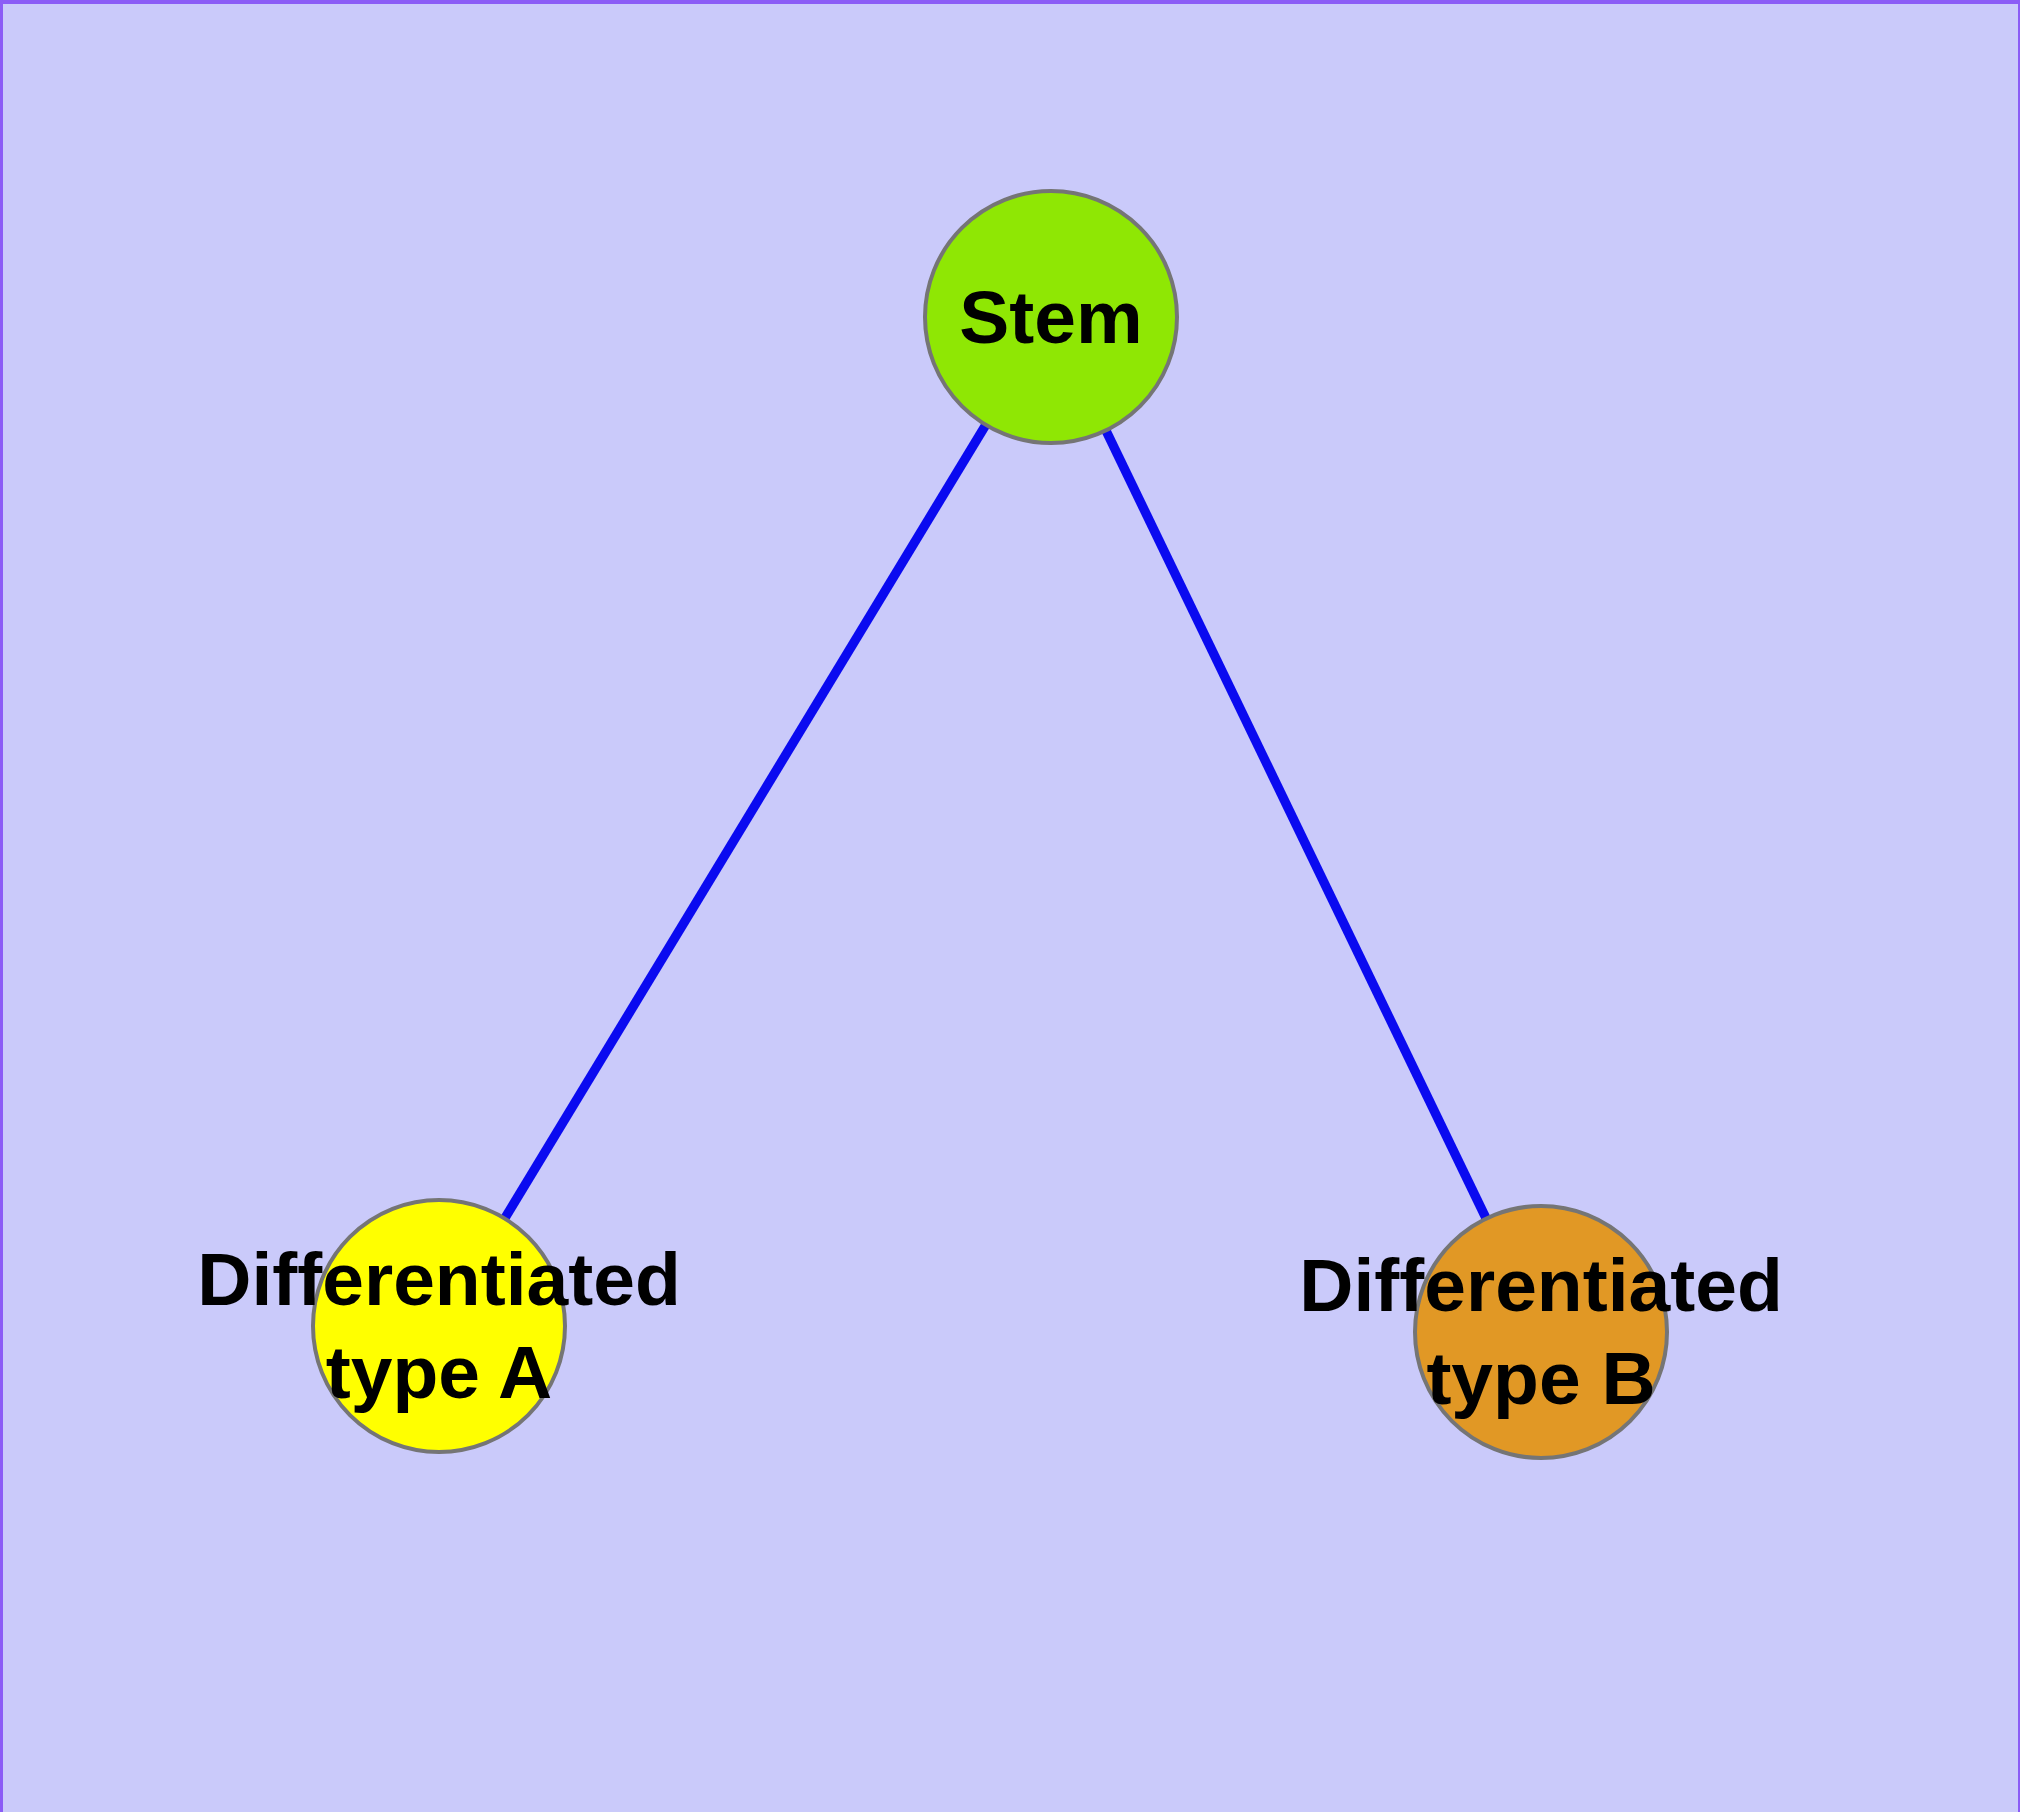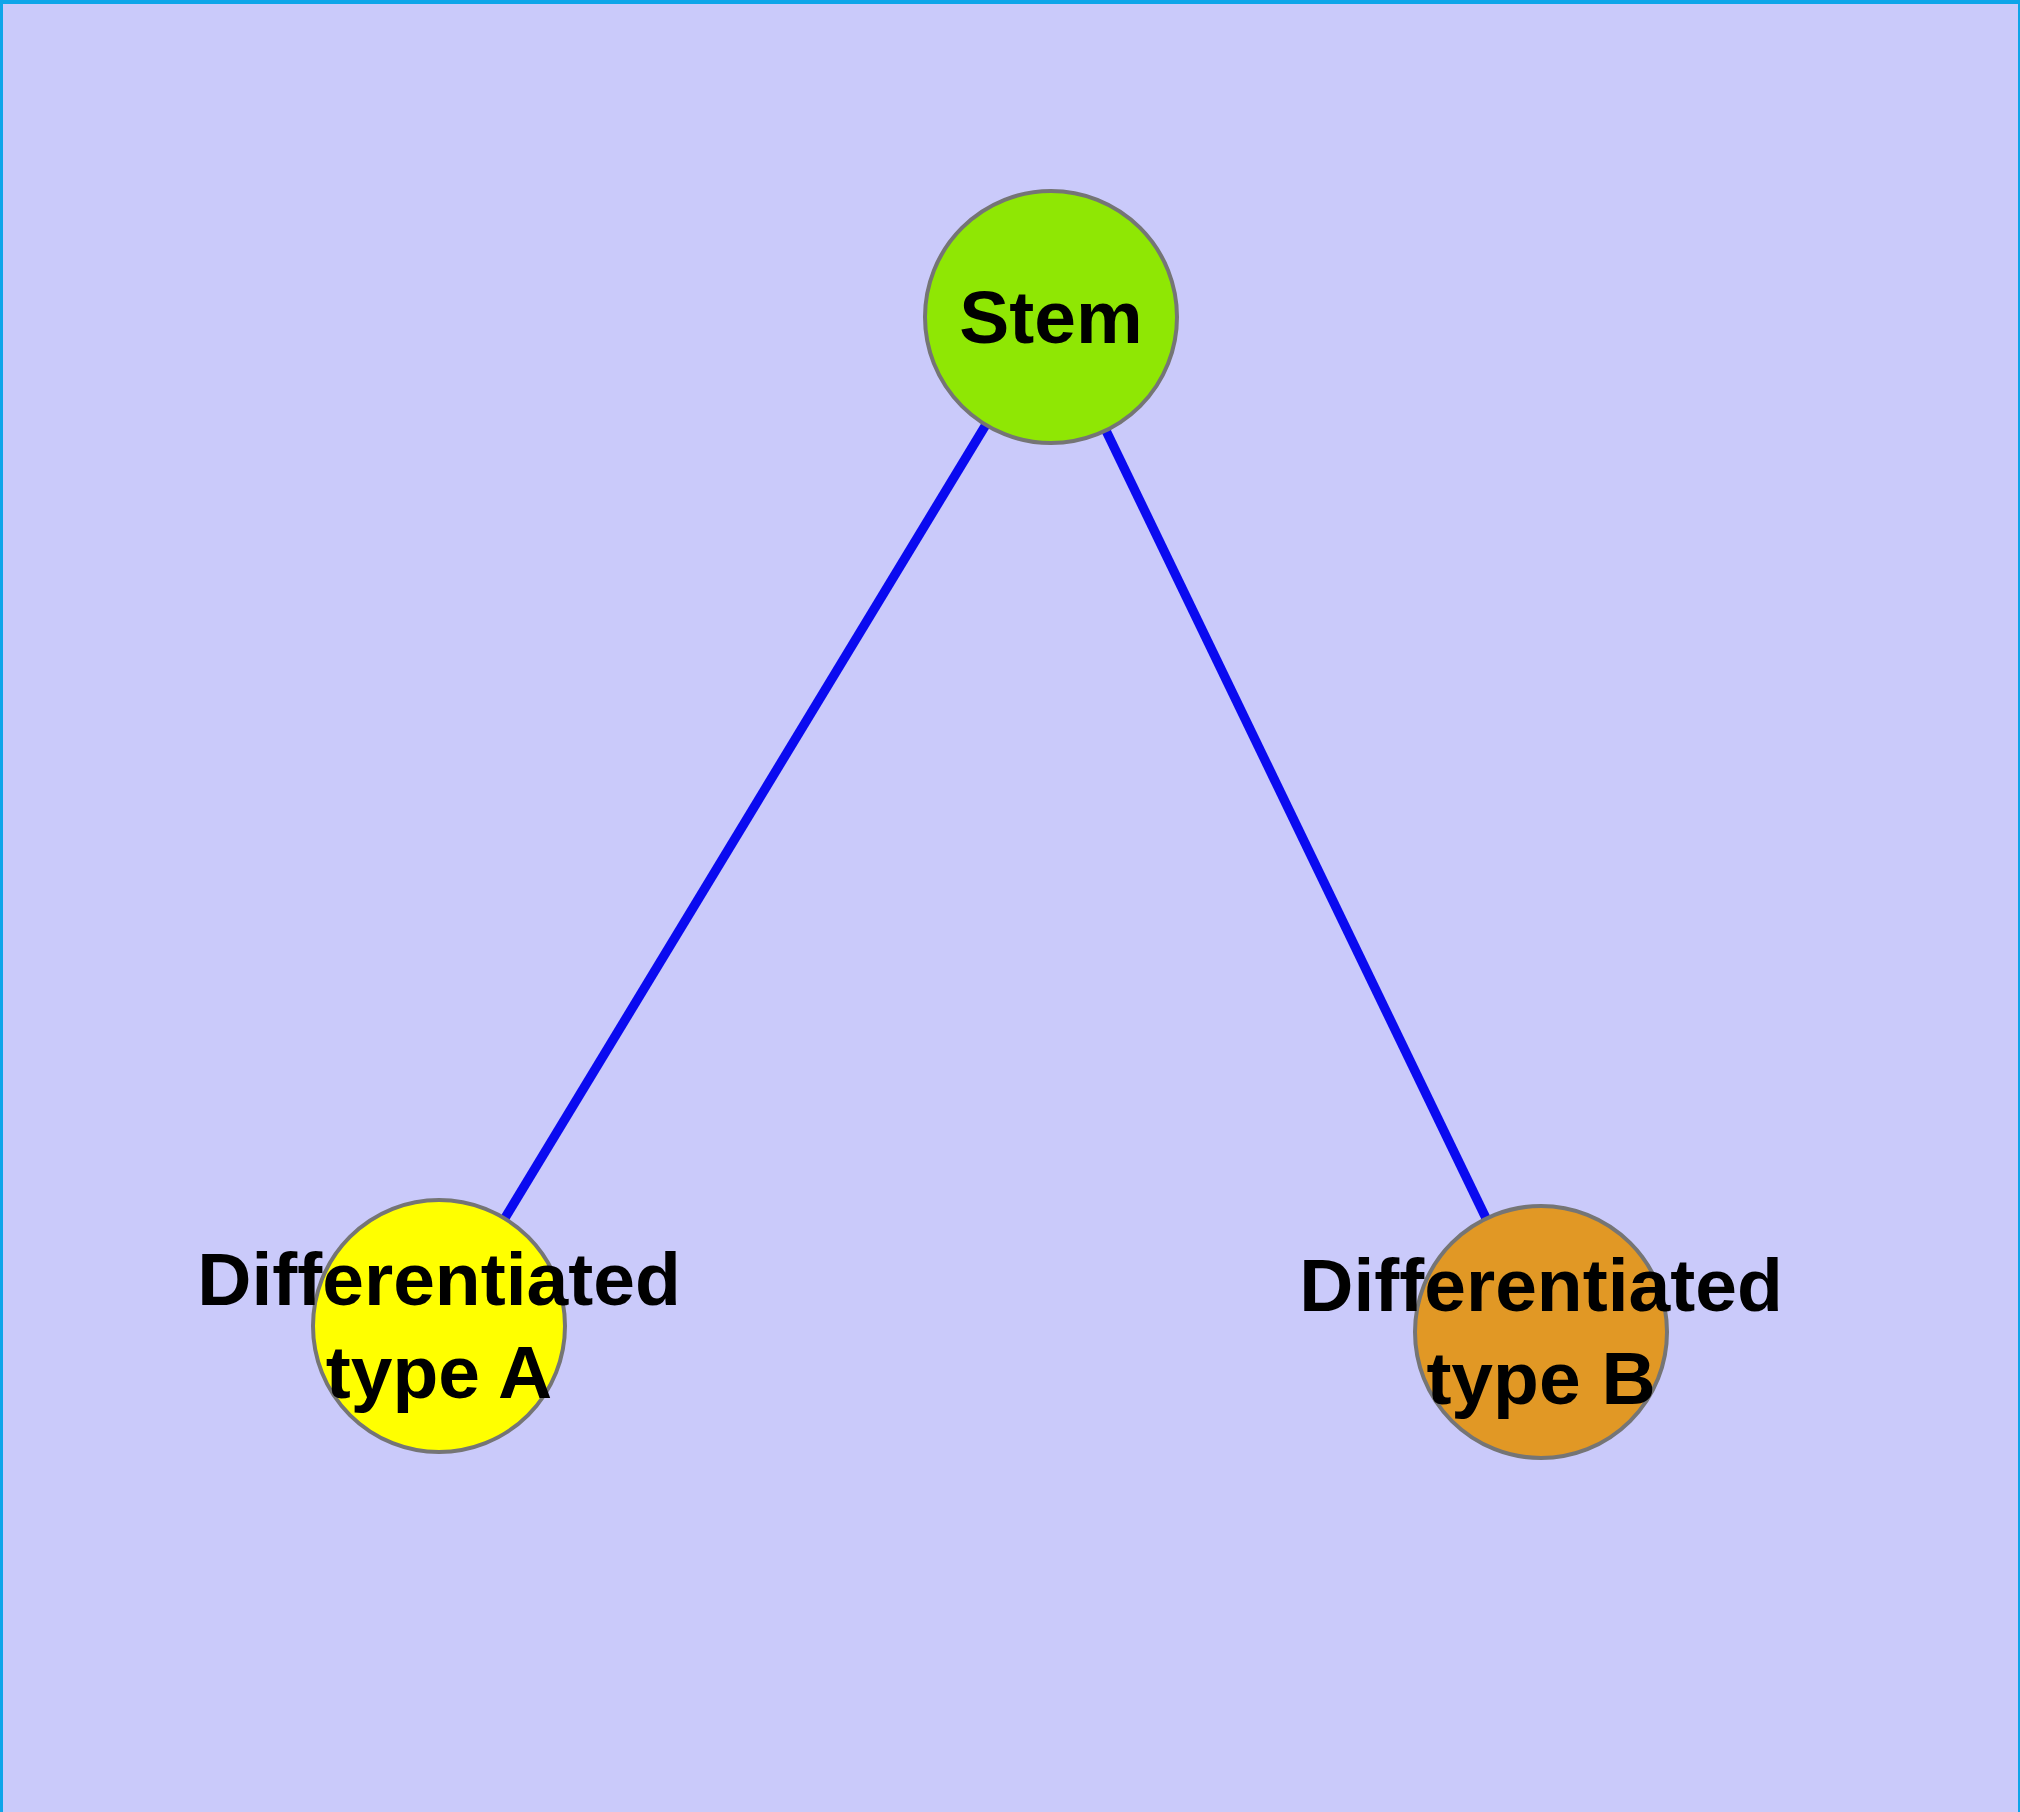--- a/index.html
+++ b/index.html
@@ -40,21 +40,21 @@
     transform: translate(-50%, -50%);
     font-weight: bold;
     white-space: pre-line;
     text-align: center;
     line-height: 1.24;
   }
 </style>
 </head>
 <body>
 
-<div id="stage" style="background: #0ea5e9;">
+<div id="stage" style="background: #8b5cf6;">
   <div id="panel" style="background: rgb(202, 202, 250);"></div>
 
   <svg id="edge-layer" xmlns="http://www.w3.org/2000/svg" viewBox="0 0 2384 2138" width="2021" height="1812">
     <line x1="1240" y1="374" x2="518" y2="1565" stroke="#0A0AF0" stroke-width="11"></line>
     <line x1="1240" y1="374" x2="1818" y2="1572" stroke="#0A0AF0" stroke-width="11"></line>
   </svg>
 
   <div class="node-circle" style="left: 923px; top: 189px; width: 256px; height: 256px; background: rgb(143, 231, 4); border-color: rgb(117, 117, 117); border-width: 4.2px;"></div>
   <div class="node-circle" style="left: 311px; top: 1198px; width: 256px; height: 256px; background: rgb(255, 255, 0); border-color: rgb(117, 117, 117); border-width: 4.2px;"></div>
   <div class="node-circle" style="left: 1413px; top: 1204px; width: 256px; height: 256px; background: rgb(225, 152, 37); border-color: rgb(117, 117, 117); border-width: 4.2px;"></div>

